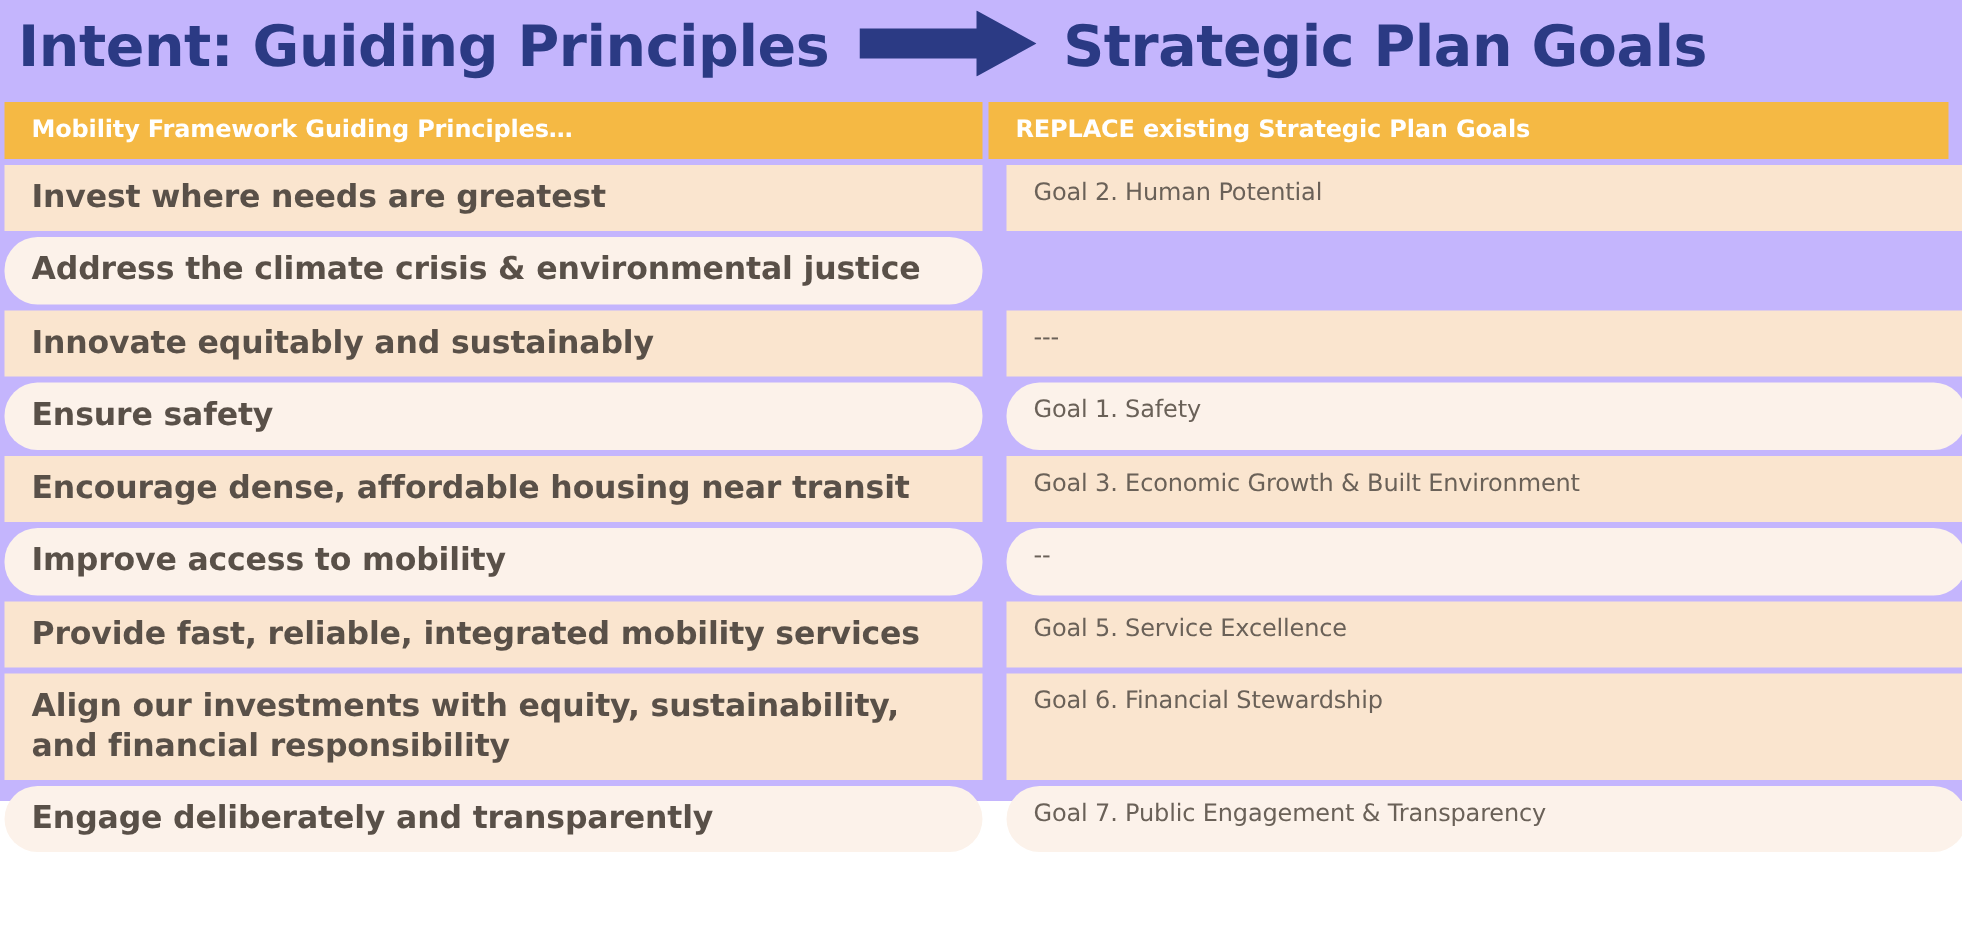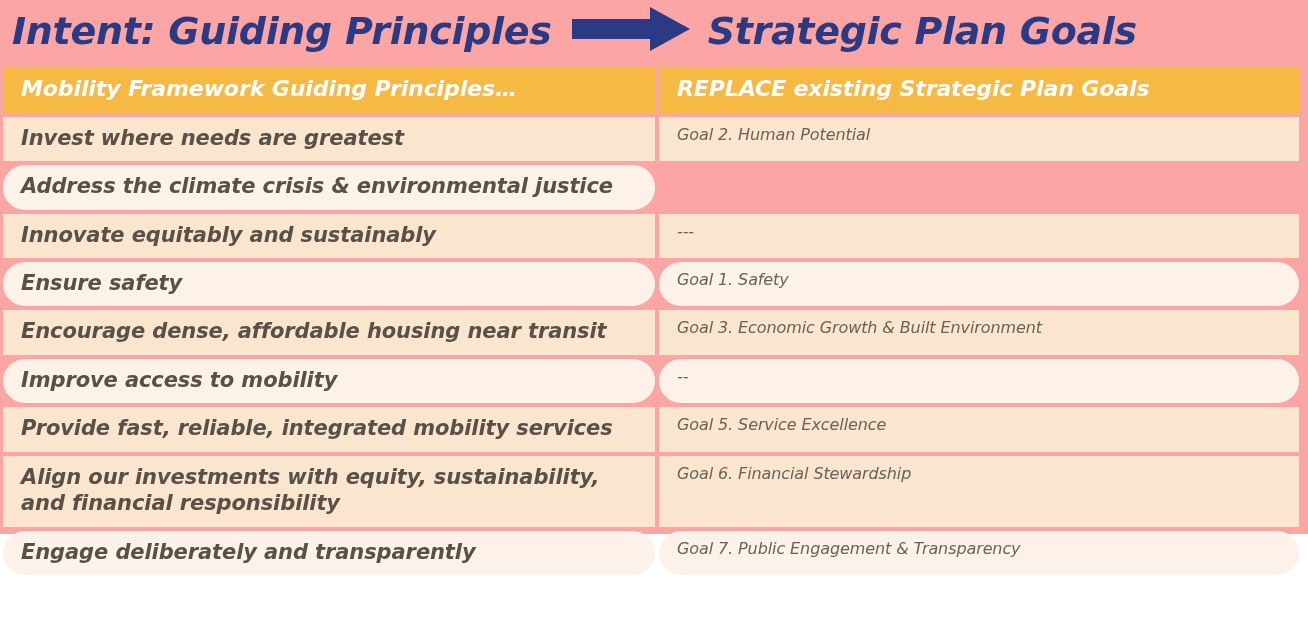--- a/index.html
+++ b/index.html
@@ -11,22 +11,21 @@
     width: 1308px;
     height: 630px;
     font-family: "DejaVu Sans", "Liberation Sans", sans-serif;
     overflow: hidden;
   }
 
   .page {
     position: relative;
     width: 1308px;
     height: 534px;
-    background: #fca5a5;
-    font-style: italic;
+    background: #c4b5fd;
   }
 
   
   .title-bar {
     display: flex;
     align-items: center;
     height: 62px;
     padding: 0 0 0 12px;
     box-sizing: border-box;
   }
@@ -62,31 +61,31 @@
     box-sizing: border-box;
     padding: 8px 14px 10px 18px;
   }
   .cell-left  { width: 652px; flex: 0 0 652px; }
   .cell-right { width: 640px; flex: 0 0 640px; }
 
   
   .header-row .cell {
     background: #f5b944;
     color: #ffffff;
-    font-size: 22px;
+    font-size: 16px;
     font-weight: 700;
     letter-spacing: -0.1px;
     padding-top: 9px;
     padding-bottom: 11px;
     line-height: 1.12;
   }
   .header-row .cell-left  { margin-right: 4px; }
 
   
-  .body-row { margin-top: 4px; }
+  .body-row { margin-top: 4px; gap: 12px; }
   .body-row .cell-left { margin-right: 4px; }
 
   .shade-a .cell { background: #fae5cf; }
   .shade-b .cell { background: #fcf2ea; border-radius: 22px; }
 
   .cell-left .txt {
     font-size: 21px;
     font-weight: 700;
     color: #595048;
     line-height: 1.26;

